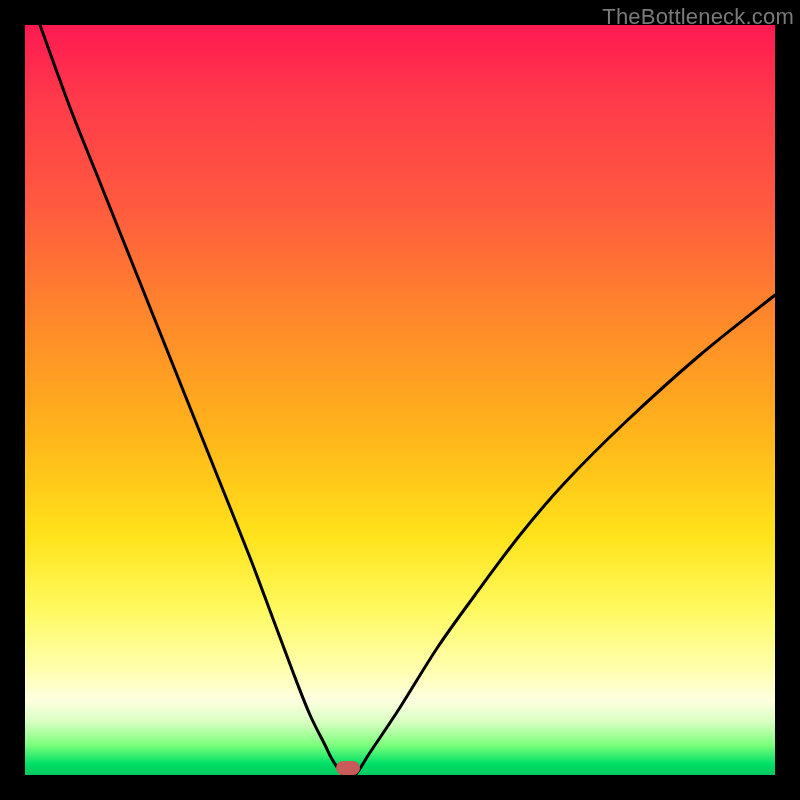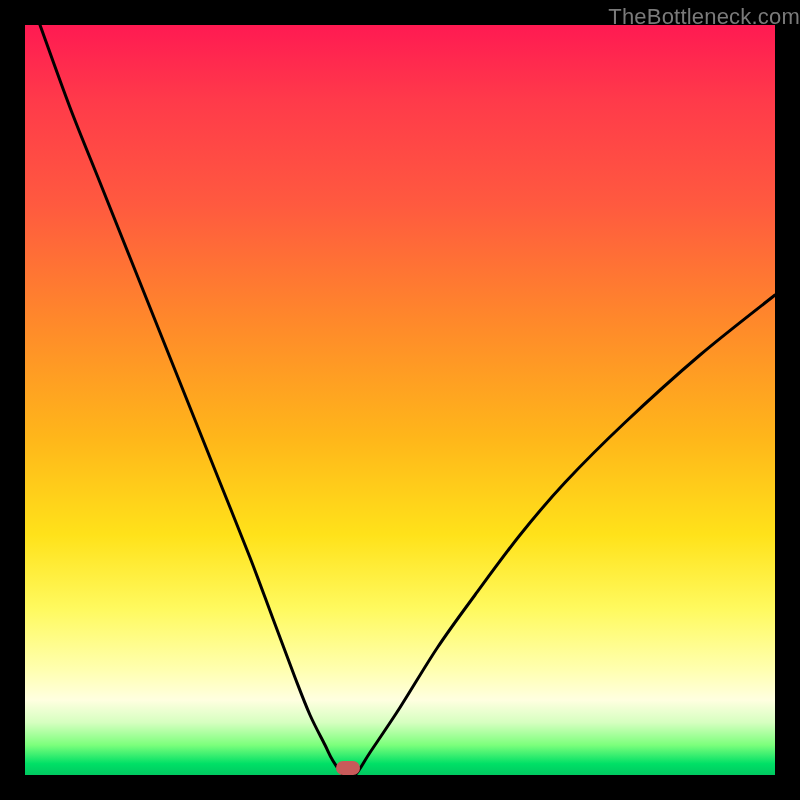--- a/index.html
+++ b/index.html
@@ -36,21 +36,21 @@
       #ffffe0 90%,
       #d6ffc0 93%,
       #7cff7c 96%,
       #00e066 98.5%,
       #00c860 100%
     );
   }
   .watermark {
     position: absolute;
     top: 4px;
-    right: 0;
+    right: 6px;
     color: #7a7a7a;
     font-size: 22px;
     letter-spacing: 0.2px;
     font-weight: 500;
   }
   .marker {
     position: absolute;
     width: 24px;
     height: 14px;
     background: #c85a5a;

